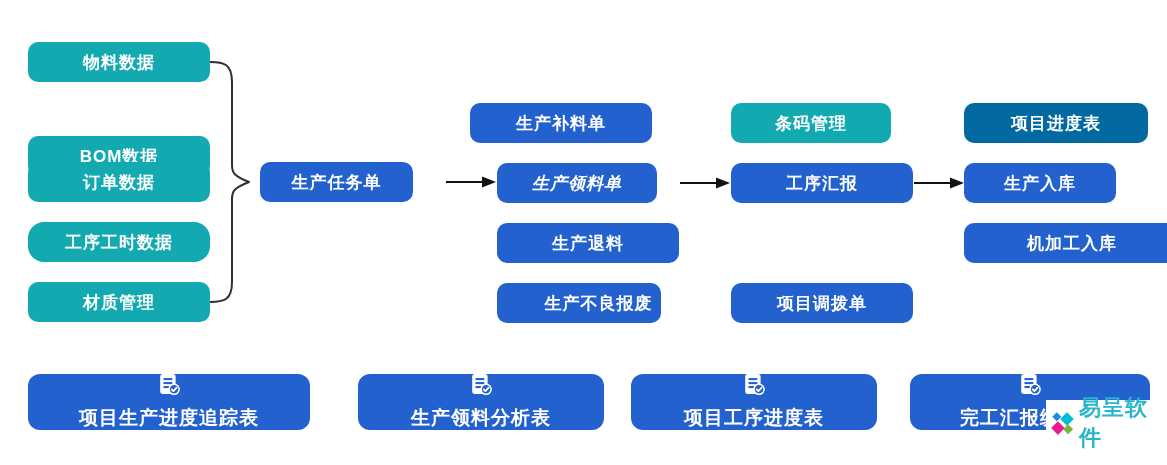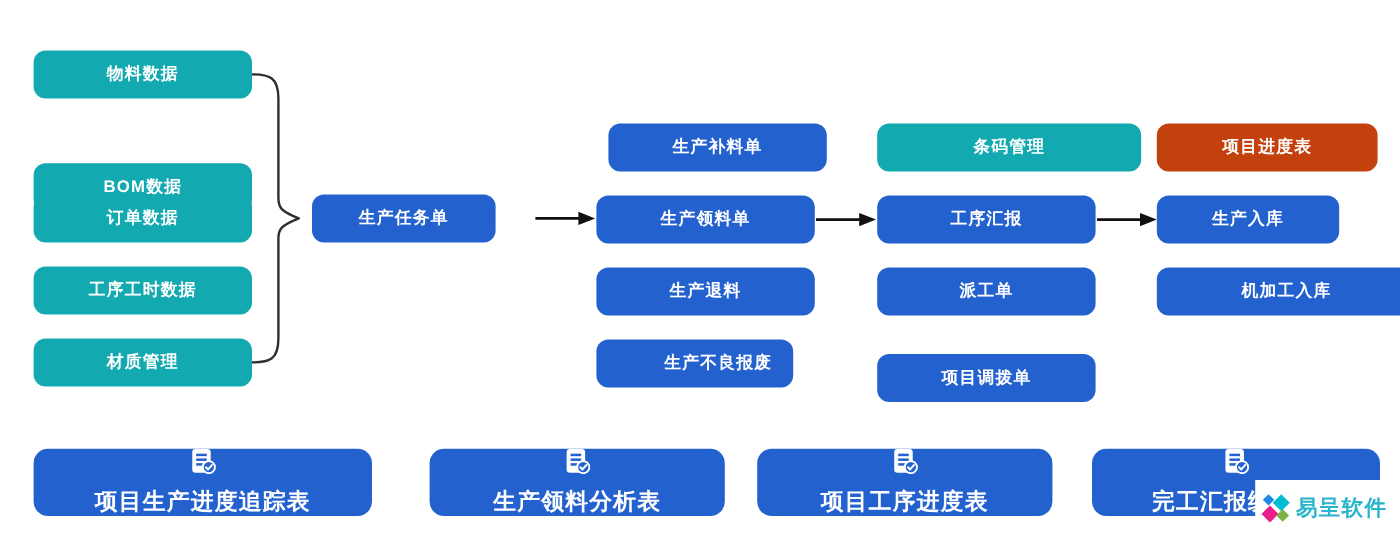--- a/index.html
+++ b/index.html
@@ -12,28 +12,28 @@
     overflow: hidden;
   }
   .node {
     position: absolute;
     height: 40px;
     border-radius: 10px;
     display: flex;
     align-items: center;
     justify-content: center;
     color: #ffffff;
-    font-size: 14px;
+    font-size: 17px;
     font-weight: bold;
     letter-spacing: 1px;
     cursor: pointer;
   }
   .teal { background: #12A9B0; }
   .blue { background: #2361CE; }
-  .red  { background: #c2410c; }
+  .red  { background: #0369a1; }
   .connector { position: absolute; }
   .report-btn {
     position: absolute;
     top: 374px;
     height: 56px;
     border-radius: 12px;
     background: #2361CE;
     color: #fff;
     display: flex;
     align-items: center;
@@ -55,87 +55,84 @@
     background: #ffffff;
     display: flex;
     align-items: center;
     justify-content: flex-start;
     gap: 4px;
     padding-left: 4px;
     z-index: 5;
   }
   .logo-text {
     color: #29B5CC;
-    font-size: 18px;
+    font-size: 22px;
     font-weight: bold;
     letter-spacing: 1px;
   }
 </style>
 </head>
 <body>
 
 <div class="canvas">
 
   <div class="node teal" style="left:28px; top:42px; width:182px;">
     <span>物料数据</span>
   </div>
   <div class="node teal" style="left:28px; top:102px; width:182px;margin-top:34px;">
     <span>BOM数据</span>
   </div>
   <div class="node teal" style="left:28px; top:162px; width:182px;">
     <span>订单数据</span>
   </div>
-  <div class="node teal" style="left:28px; top:222px; width:182px;">
+  <div class="node teal" style="left:28px; top:222px; width:182px;border-radius:16px;">
     <span>工序工时数据</span>
   </div>
   <div class="node teal" style="left:28px; top:282px; width:182px;">
     <span>材质管理</span>
   </div>
 
   <svg class="connector" style="left:210px; top:55px;" width="50" height="256" viewBox="0 0 50 256">
     <path d="M0 7 C14 7 22 9 22 27 L22 110 C22 118 24 121 39 127 C24 133 22 136 22 144 L22 227 C22 245 14 247 0 247" fill="none" stroke="#2F2F2F" stroke-width="2" stroke-linecap="round" stroke-linejoin="round"></path>
   </svg>
 
   <div class="node blue" style="left:260px; top:162px; width:153px;">
     <span>生产任务单</span>
   </div>
 
   <svg class="connector" style="left:446px; top:175px;" width="50" height="14" viewBox="0 0 50 14">
     <line x1="0" y1="7" x2="37" y2="7" stroke="#111" stroke-width="2.2"></line>
     <polygon points="36,1.5 50,7 36,12.5" fill="#111"></polygon>
   </svg>
 
-  <div class="node blue" style="left:507px; top:103px; width:182px;">
+  <div class="node blue" style="left:470px; top:103px; width:182px;">
     <span>生产补料单</span>
   </div>
-  <div class="node blue" style="left:497px; top:163px; width:182px;">
+  <div class="node blue" style="left:497px; top:163px; width:160px;font-style:italic;">
     <span>生产领料单</span>
   </div>
   <div class="node blue" style="left:497px; top:223px; width:182px;">
     <span>生产退料</span>
   </div>
   <div class="node blue" style="left:497px; top:283px; width:164px;padding-left:39px;">
     <span>生产不良报废</span>
   </div>
 
   <svg class="connector" style="left:680px; top:176px;" width="50" height="14" viewBox="0 0 50 14">
     <line x1="0" y1="7" x2="37" y2="7" stroke="#111" stroke-width="2.2"></line>
     <polygon points="36,1.5 50,7 36,12.5" fill="#111"></polygon>
   </svg>
 
-  <div class="node teal" style="left:731px; top:103px; width:220px;">
+  <div class="node teal" style="left:731px; top:103px; width:160px;">
     <span>条码管理</span>
   </div>
   <div class="node blue" style="left:731px; top:163px; width:182px;">
     <span>工序汇报</span>
   </div>
-  <div class="node blue" style="left:731px; top:223px; width:182px;">
-    <span>派工单</span>
-  </div>
-  <div class="node blue" style="left:731px; top:295px; width:182px;">
+  <div class="node blue" style="left:731px; top:283px; width:182px;">
     <span>项目调拨单</span>
   </div>
 
   <svg class="connector" style="left:914px; top:176px;" width="50" height="14" viewBox="0 0 50 14">
     <line x1="0" y1="7" x2="37" y2="7" stroke="#111" stroke-width="2.2"></line>
     <polygon points="36,1.5 50,7 36,12.5" fill="#111"></polygon>
   </svg>
 
   <div class="node red" style="left:964px; top:103px; width:184px;">
     <span>项目进度表</span>

